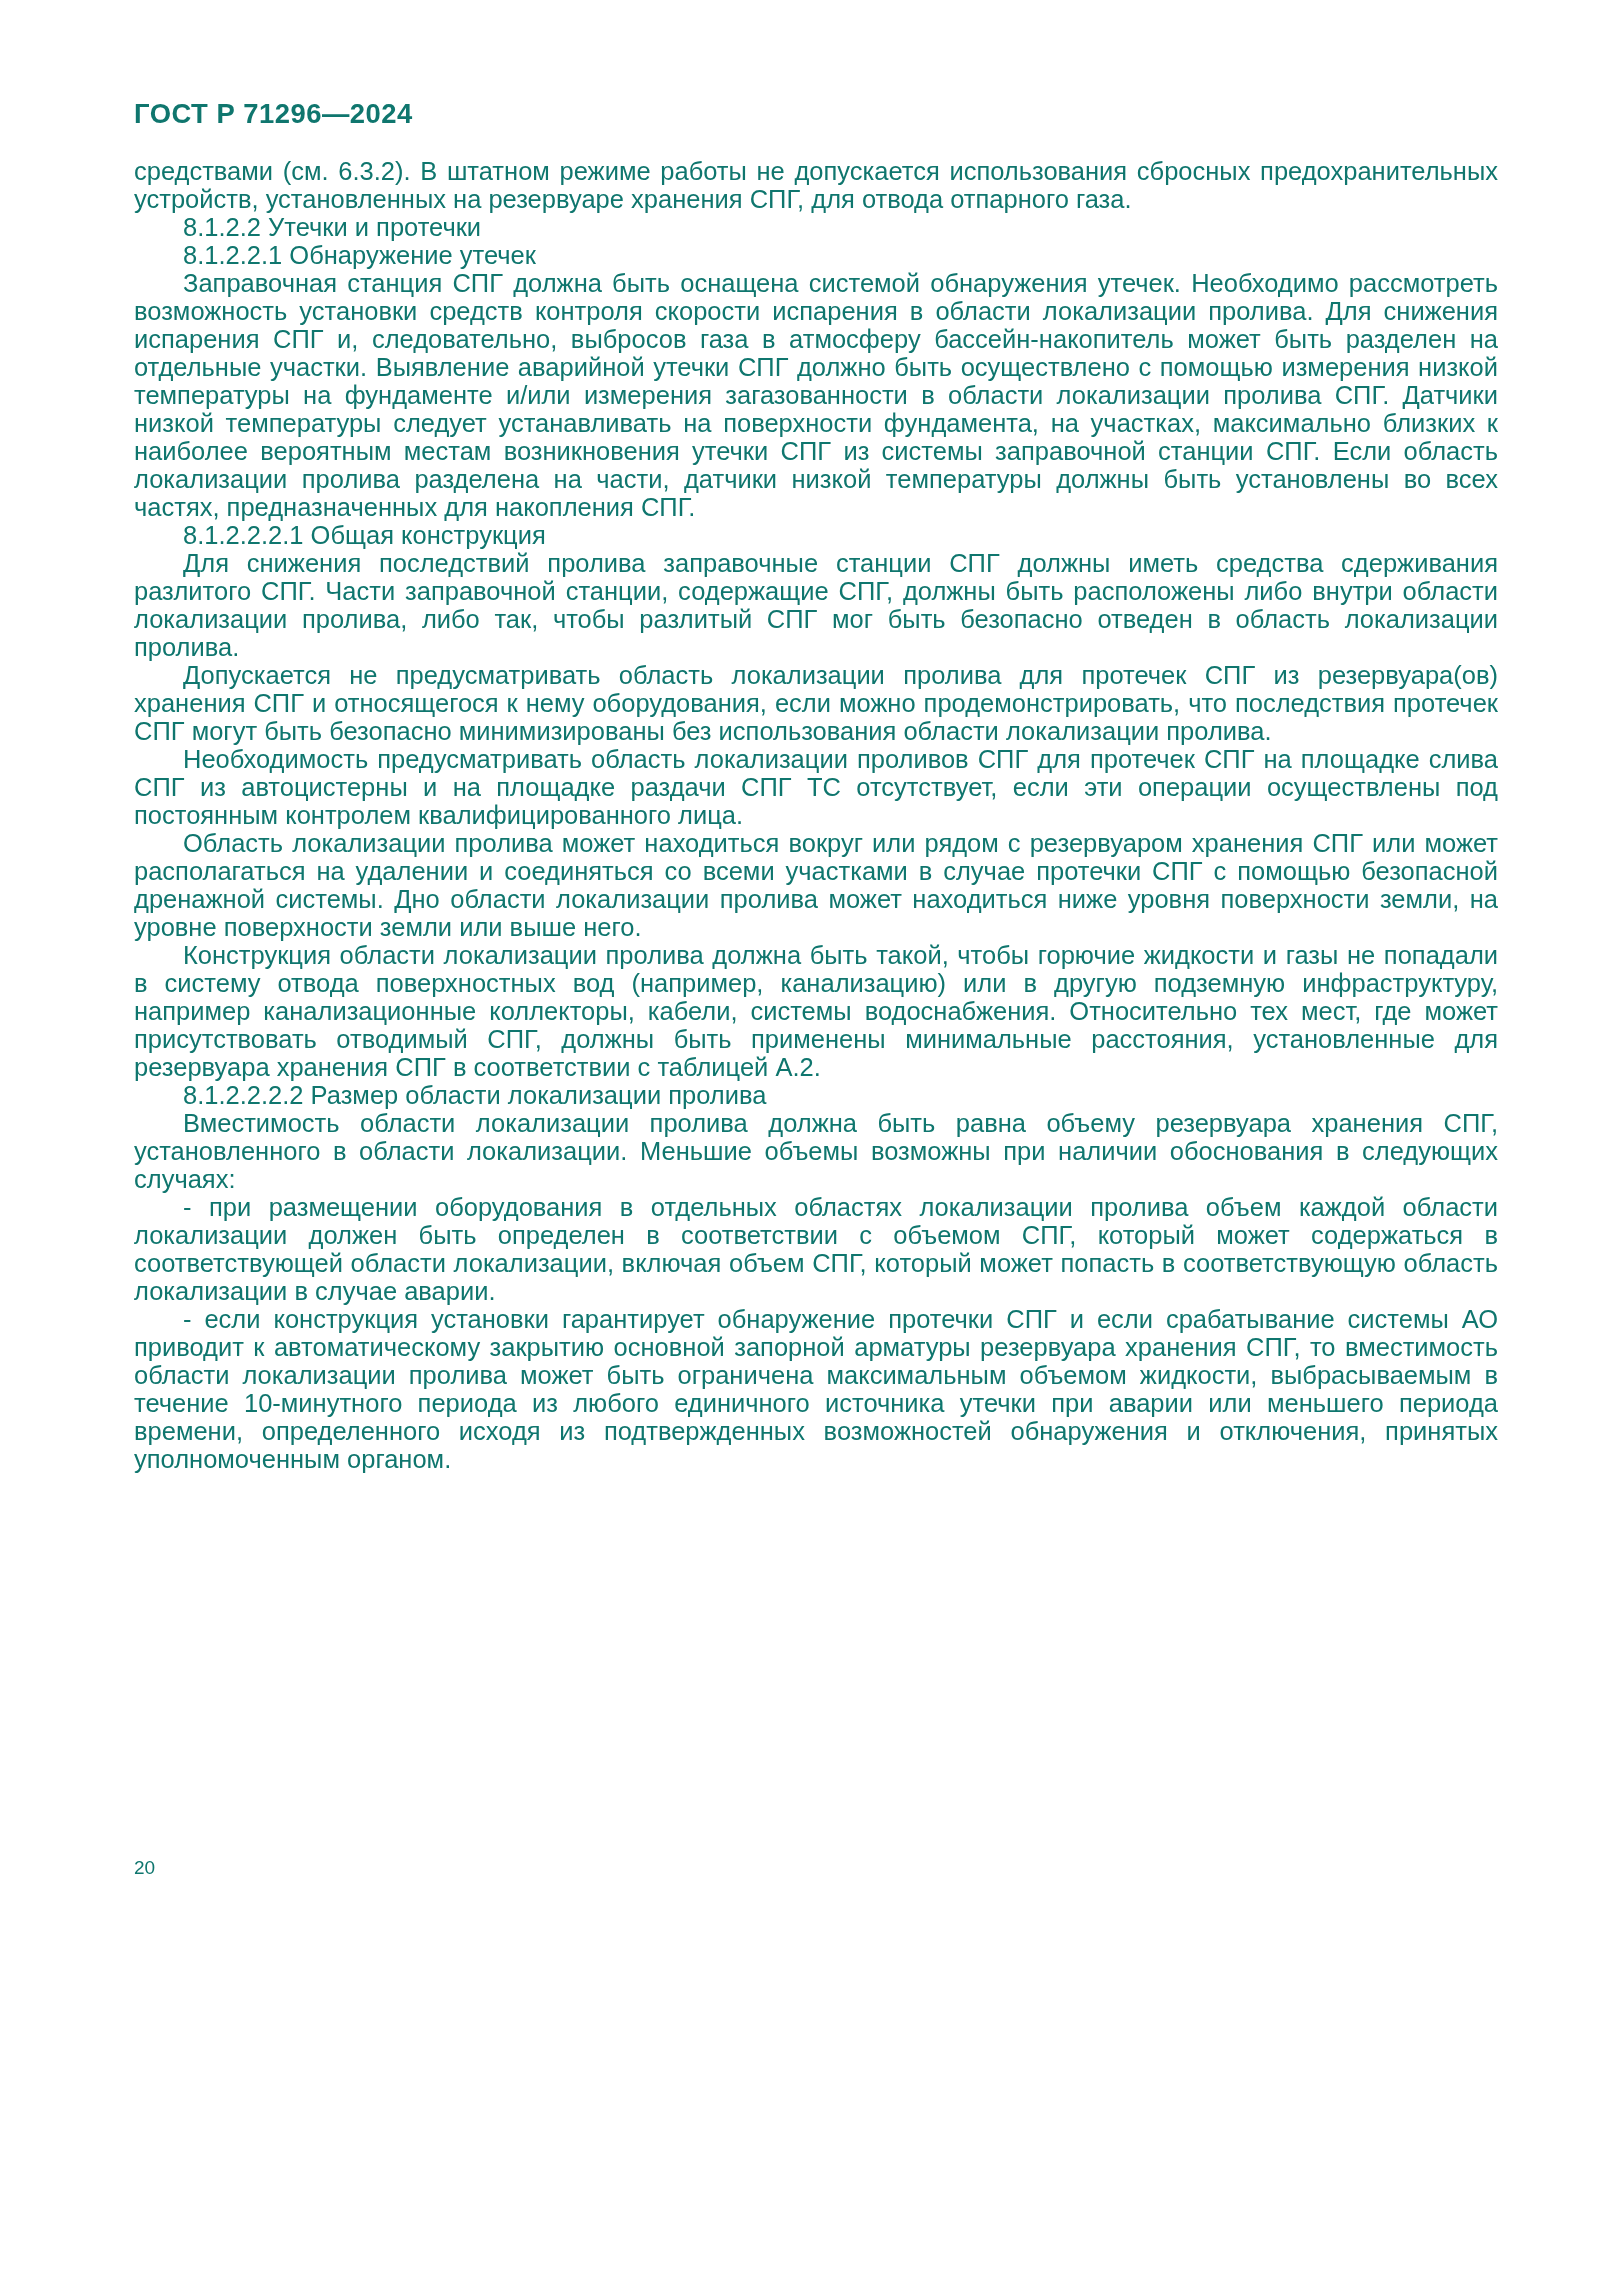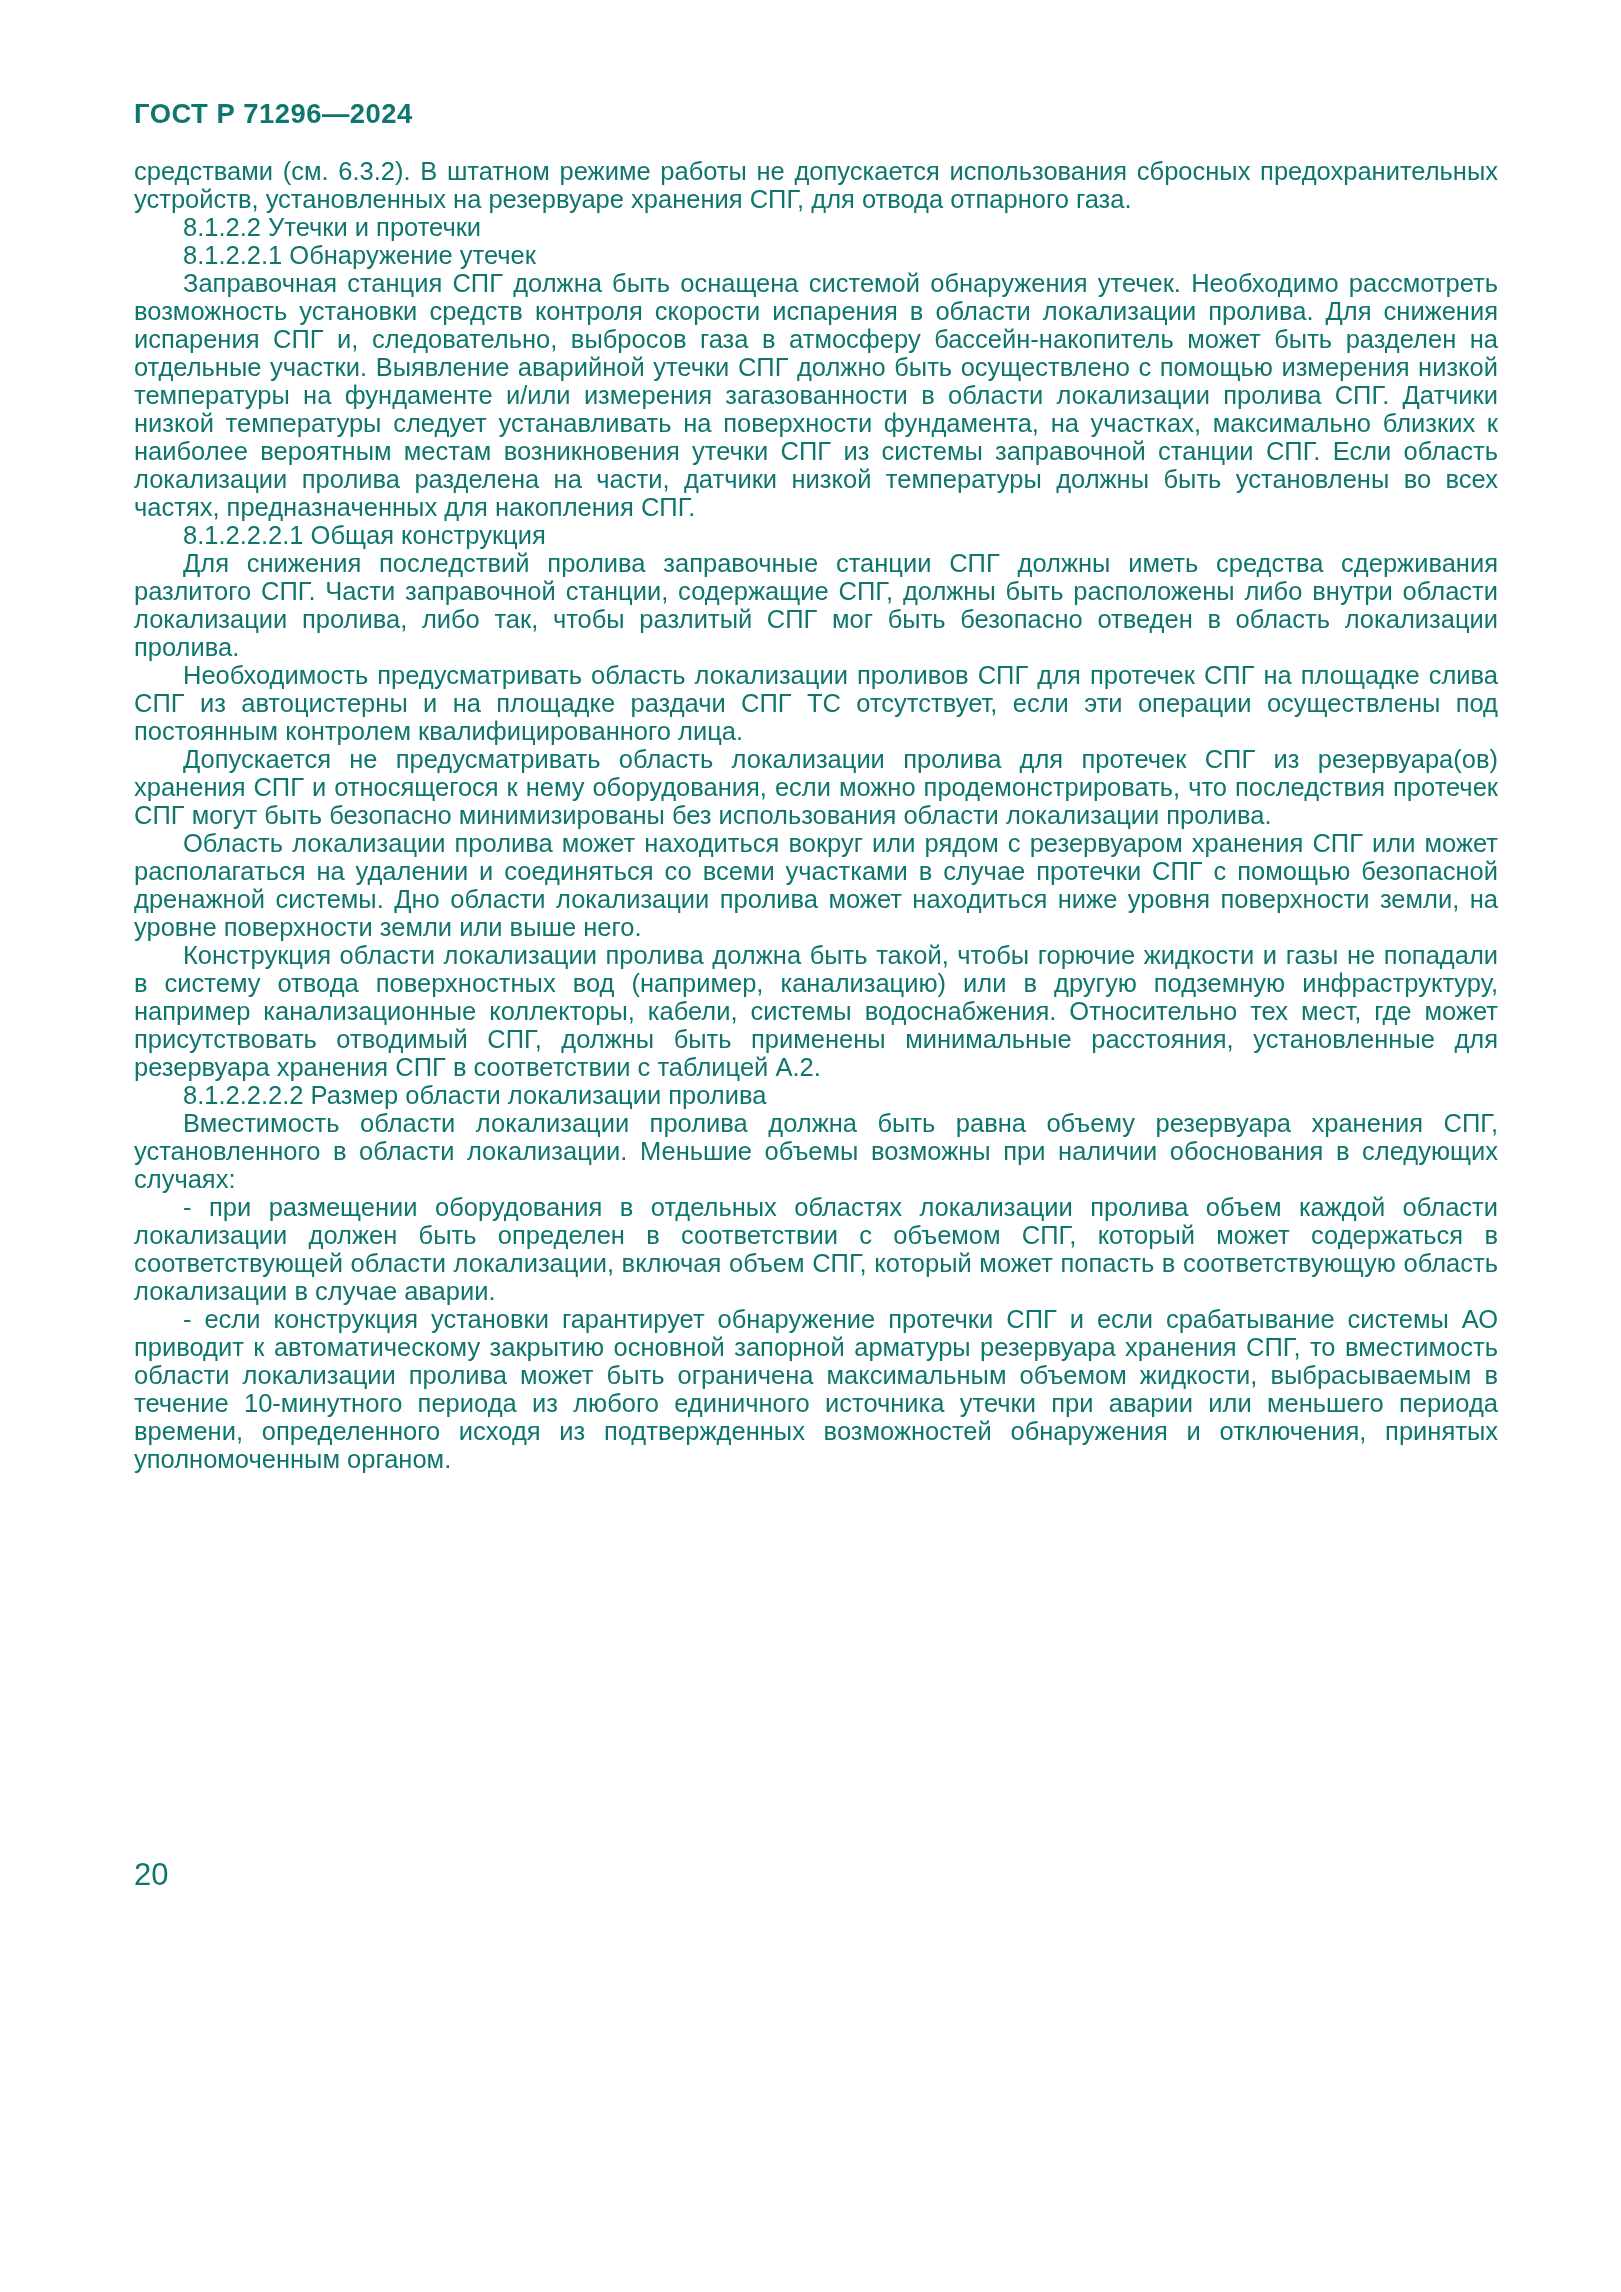--- a/index.html
+++ b/index.html
@@ -44,39 +44,39 @@
   }
   .para.heading {
     font-weight: normal;
   }
   .run-italic {
   }
   .doc-footer {
     position: absolute;
     top: 1857px;
     left: 134px;
-    font-size: 31px;
+    font-size: 19px;
   }
 </style>
 </head>
 <body>
 
 <div class="page">
   <div class="doc-header">
     <span>ГОСТ Р 71296—2024</span>
   </div>
   <div class="doc-body">
       <p class="para no-indent"><span>средствами (см. 6.3.2). В штатном режиме работы не допускается использования сбросных предохранительных устройств, установленных на резервуаре хранения СПГ, для отвода отпарного газа.</span></p>
       <p class="para heading"><span>8.1.2.2 Утечки и протечки</span></p>
       <p class="para heading"><span>8.1.2.2.1 Обнаружение утечек</span></p>
       <p class="para"><span class="run-italic">Заправочная станция СПГ должна быть оснащена системой обнаружения утечек. Необходимо рассмотреть возможность установки </span><span>средств контроля скорости испарения в области локализации пролива. Для снижения испарения СПГ и, следовательно, выбросов газа в атмосферу бассейн-накопитель может быть разделен на отдельные участки. Выявление аварийной утечки СПГ должно быть осуществлено с помощью измерения низкой температуры на фундаменте </span><span class="run-italic">и/или измерения загазованности в области локализации пролива СПГ</span><span>. Датчики низкой температуры следует устанавливать на поверхности фундамента, на участках, максимально близких к наиболее вероятным местам возникновения утечки СПГ из системы заправочной станции СПГ. Если область локализации пролива разделена на части, датчики низкой температуры должны быть установлены во всех частях, предназначенных для накопления СПГ.</span></p>
       <p class="para heading"><span>8.1.2.2.2.1 Общая конструкция</span></p>
       <p class="para"><span>Для снижения последствий пролива заправочные станции СПГ должны иметь средства сдерживания разлитого СПГ. Части заправочной станции, содержащие СПГ, должны быть расположены либо внутри области локализации пролива, либо так, чтобы разлитый СПГ мог быть безопасно отведен в область локализации пролива.</span></p>
+      <p class="para"><span class="run-italic">Допускается не</span><span> предусматривать область локализации пролива для протечек СПГ из резервуара(ов) хранения СПГ и относящегося к нему оборудования, если можно продемонстрировать, что последствия протечек СПГ могут быть безопасно минимизированы без использования области локализации пролива.</span></p>
       <p class="para"><span>Необходимость предусматривать область локализации проливов СПГ для протечек СПГ на площадке слива СПГ из автоцистерны и на площадке раздачи СПГ ТС отсутствует, если эти операции осуществлены под постоянным контролем квалифицированного лица.</span></p>
-      <p class="para"><span class="run-italic">Допускается не</span><span> предусматривать область локализации пролива для протечек СПГ из резервуара(ов) хранения СПГ и относящегося к нему оборудования, если можно продемонстрировать, что последствия протечек СПГ могут быть безопасно минимизированы без использования области локализации пролива.</span></p>
       <p class="para"><span>Область локализации пролива может находиться вокруг или рядом с резервуаром хранения СПГ или может располагаться на удалении и соединяться со всеми участками в случае протечки СПГ с помощью безопасной дренажной системы. Дно области локализации пролива может находиться ниже уровня поверхности земли, на уровне поверхности земли или выше него.</span></p>
       <p class="para"><span>Конструкция области локализации пролива должна быть такой, чтобы горючие жидкости и газы не попадали в систему отвода поверхностных вод (например, канализацию) или в другую подземную инфраструктуру, например канализационные коллекторы, кабели, системы водоснабжения. Относительно тех мест, где может присутствовать отводимый СПГ, должны быть применены минимальные расстояния, установленные для резервуара хранения СПГ в соответствии с таблицей </span><span class="run-italic">А.2</span><span>.</span></p>
       <p class="para heading"><span>8.1.2.2.2.2 Размер области локализации пролива</span></p>
       <p class="para"><span>Вместимость области локализации пролива должна быть равна объему резервуара хранения СПГ, установленного в области локализации. Меньшие объемы возможны при наличии обоснования в следующих случаях:</span></p>
       <p class="para"><span>- при размещении оборудования в отдельных областях локализации пролива объем каждой области локализации должен быть определен в соответствии с объемом СПГ, который может содержаться в соответствующей области локализации, включая объем СПГ, который может попасть в соответствующую область локализации в случае аварии.</span></p>
       <p class="para"><span>- если конструкция установки гарантирует обнаружение протечки СПГ и если срабатывание системы АО приводит к автоматическому закрытию основной запорной арматуры резервуара хранения СПГ, то вместимость области локализации пролива может быть ограничена максимальным объемом жидкости, выбрасываемым в течение 10-минутного периода из любого единичного источника утечки при аварии или меньшего периода времени, определенного исходя из подтвержденных возможностей обнаружения и отключения, принятых уполномоченным органом.</span></p>
     </div>
   <div class="doc-footer">20</div>
 </div>
 

